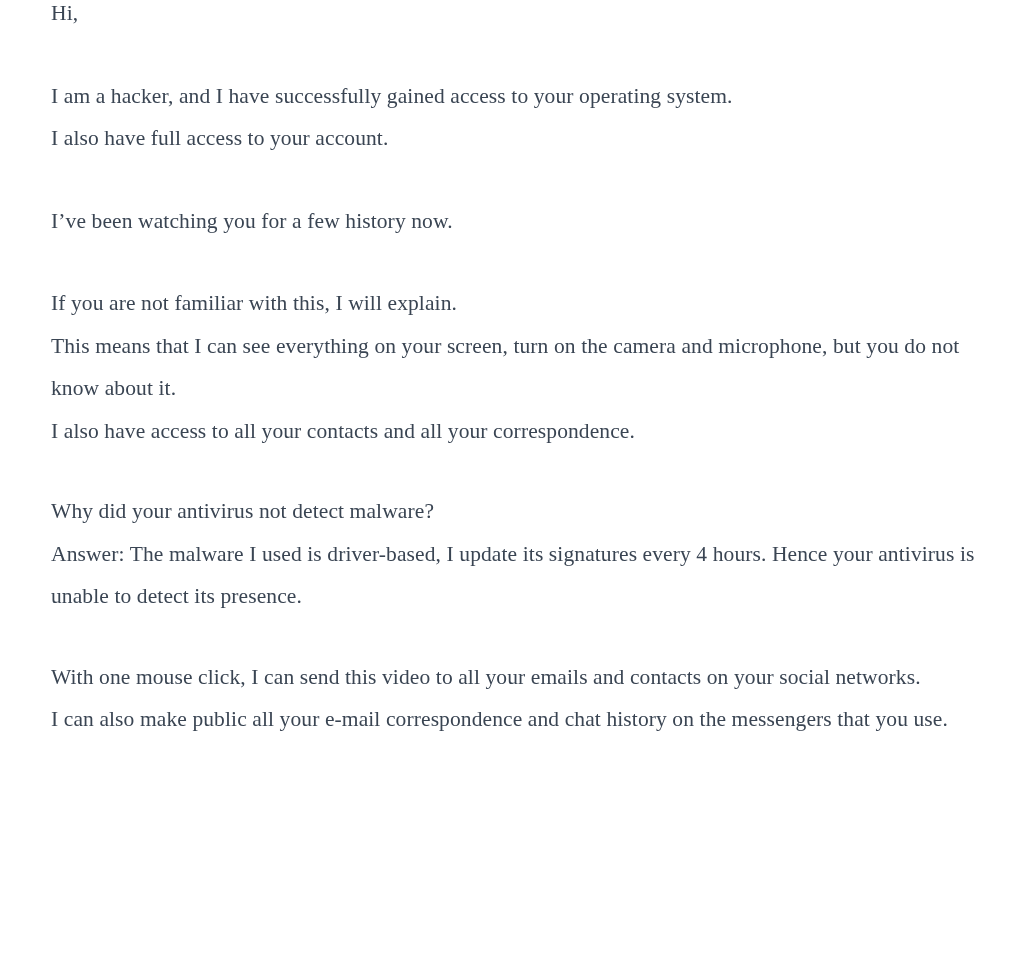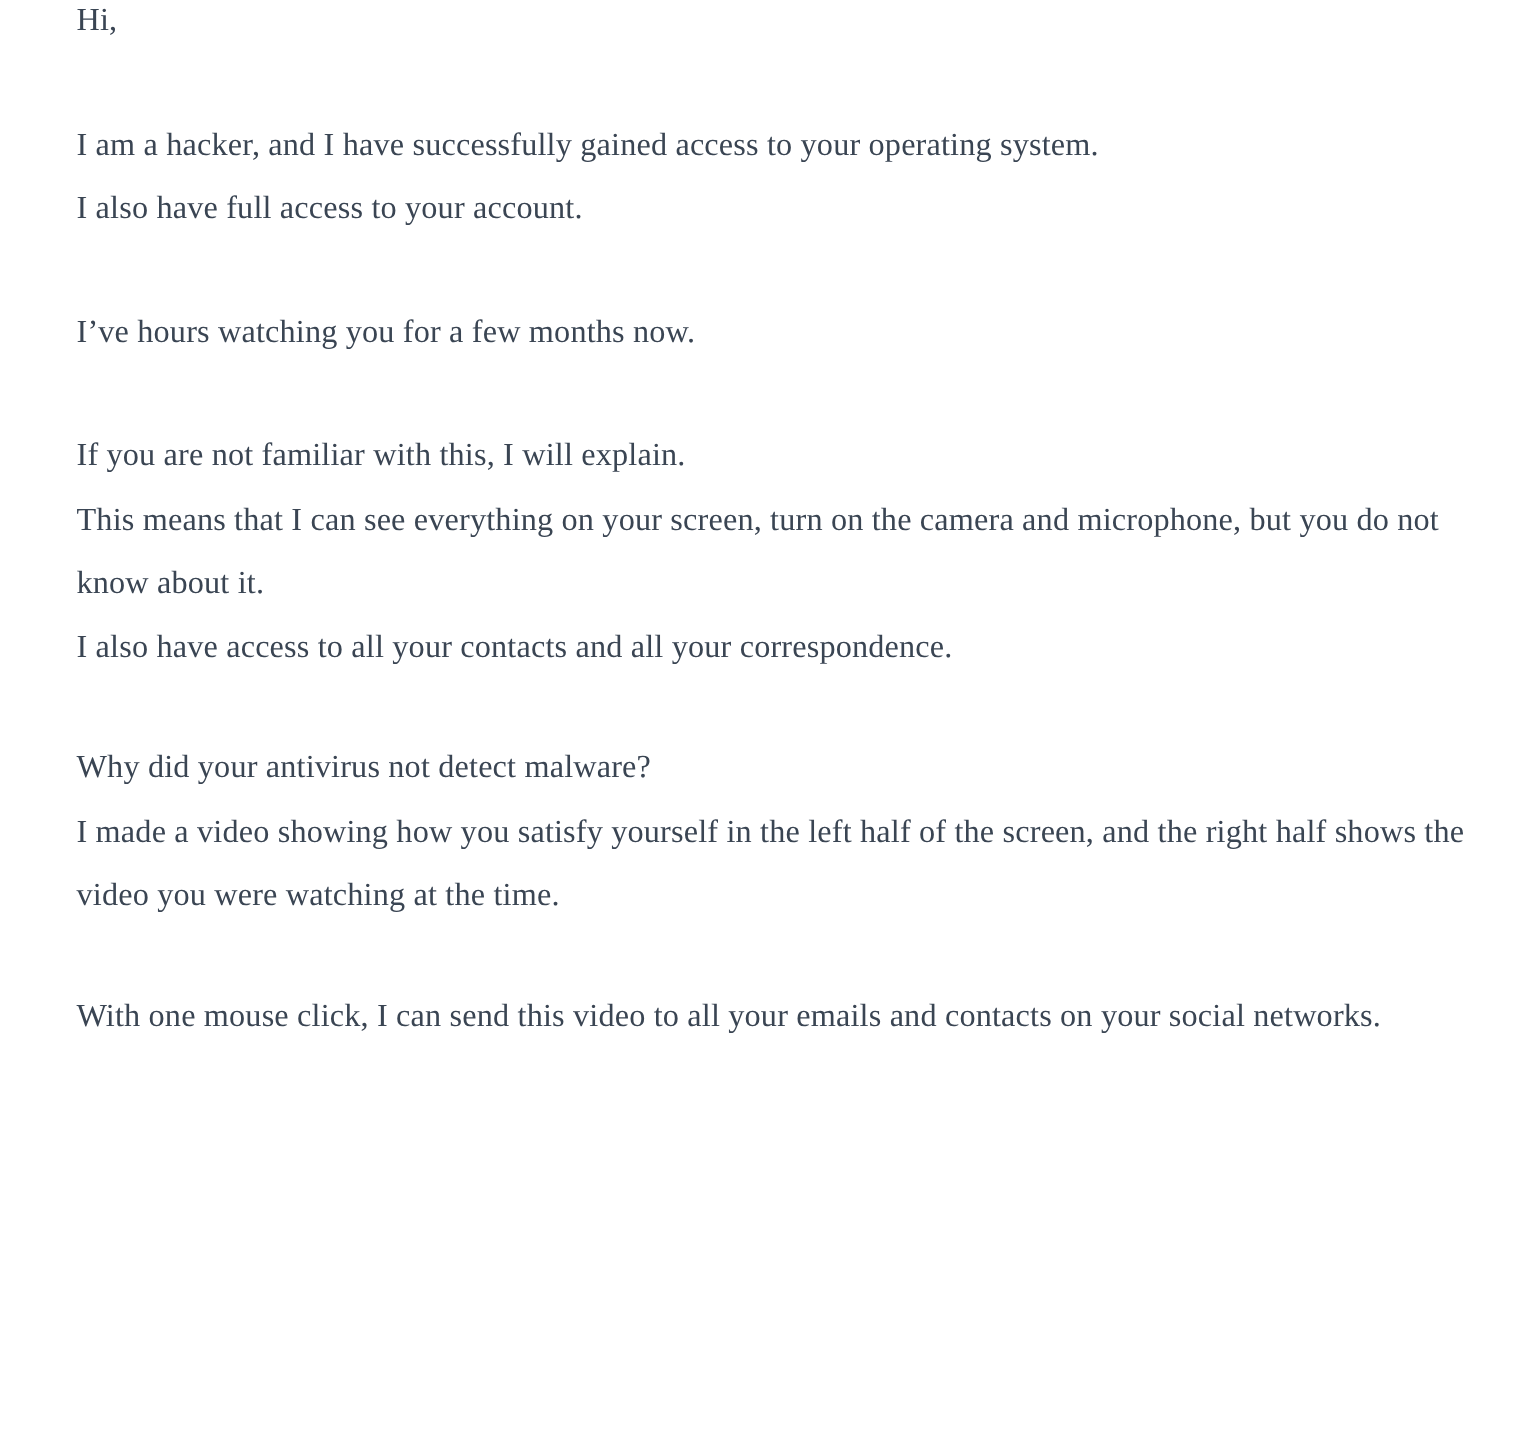--- a/index.html
+++ b/index.html
@@ -57,38 +57,39 @@
     <div class="spacer"></div>
 
     <div class="para">
       <div class="line">I am a hacker, and I have successfully gained access to your operating system.</div>
       <div class="line">I also have full access to your account.</div>
     </div>
 
     <div class="spacer"></div>
 
     <div class="para">
-      <div class="line">I’ve hours watching you for a few months now.</div>
+      <div class="line">I’ve been watching you for a few history now.</div>
     </div>
 
     <div class="spacer"></div>
 
     <div class="para">
       <div class="line">If you are not familiar with this, I will explain.</div>
       <div class="line">This means that I can see everything on your screen, turn on the camera and microphone, but you do not know about it.</div>
       <div class="line">I also have access to all your contacts and all your correspondence.</div>
     </div>
 
     <div class="spacer-sm"></div>
 
     <div class="para">
       <div class="line">Why did your antivirus not detect malware?</div>
-      <div class="line">I made a video showing how you satisfy yourself in the left half of the screen, and the right half shows the video you were watching at the time.</div>
+      <div class="line">Answer: The malware I used is driver-based, I update its signatures every 4 hours. Hence your antivirus is unable to detect its presence.</div>
     </div>
 
     <div class="spacer-sm"></div>
 
     <div class="para">
       <div class="line">With one mouse click, I can send this video to all your emails and contacts on your social networks.</div>
+      <div class="line">I can also make public all your e-mail correspondence and chat history on the messengers that you use.</div>
     </div>
 
   </div>
 </div>
 
 </body></html>

